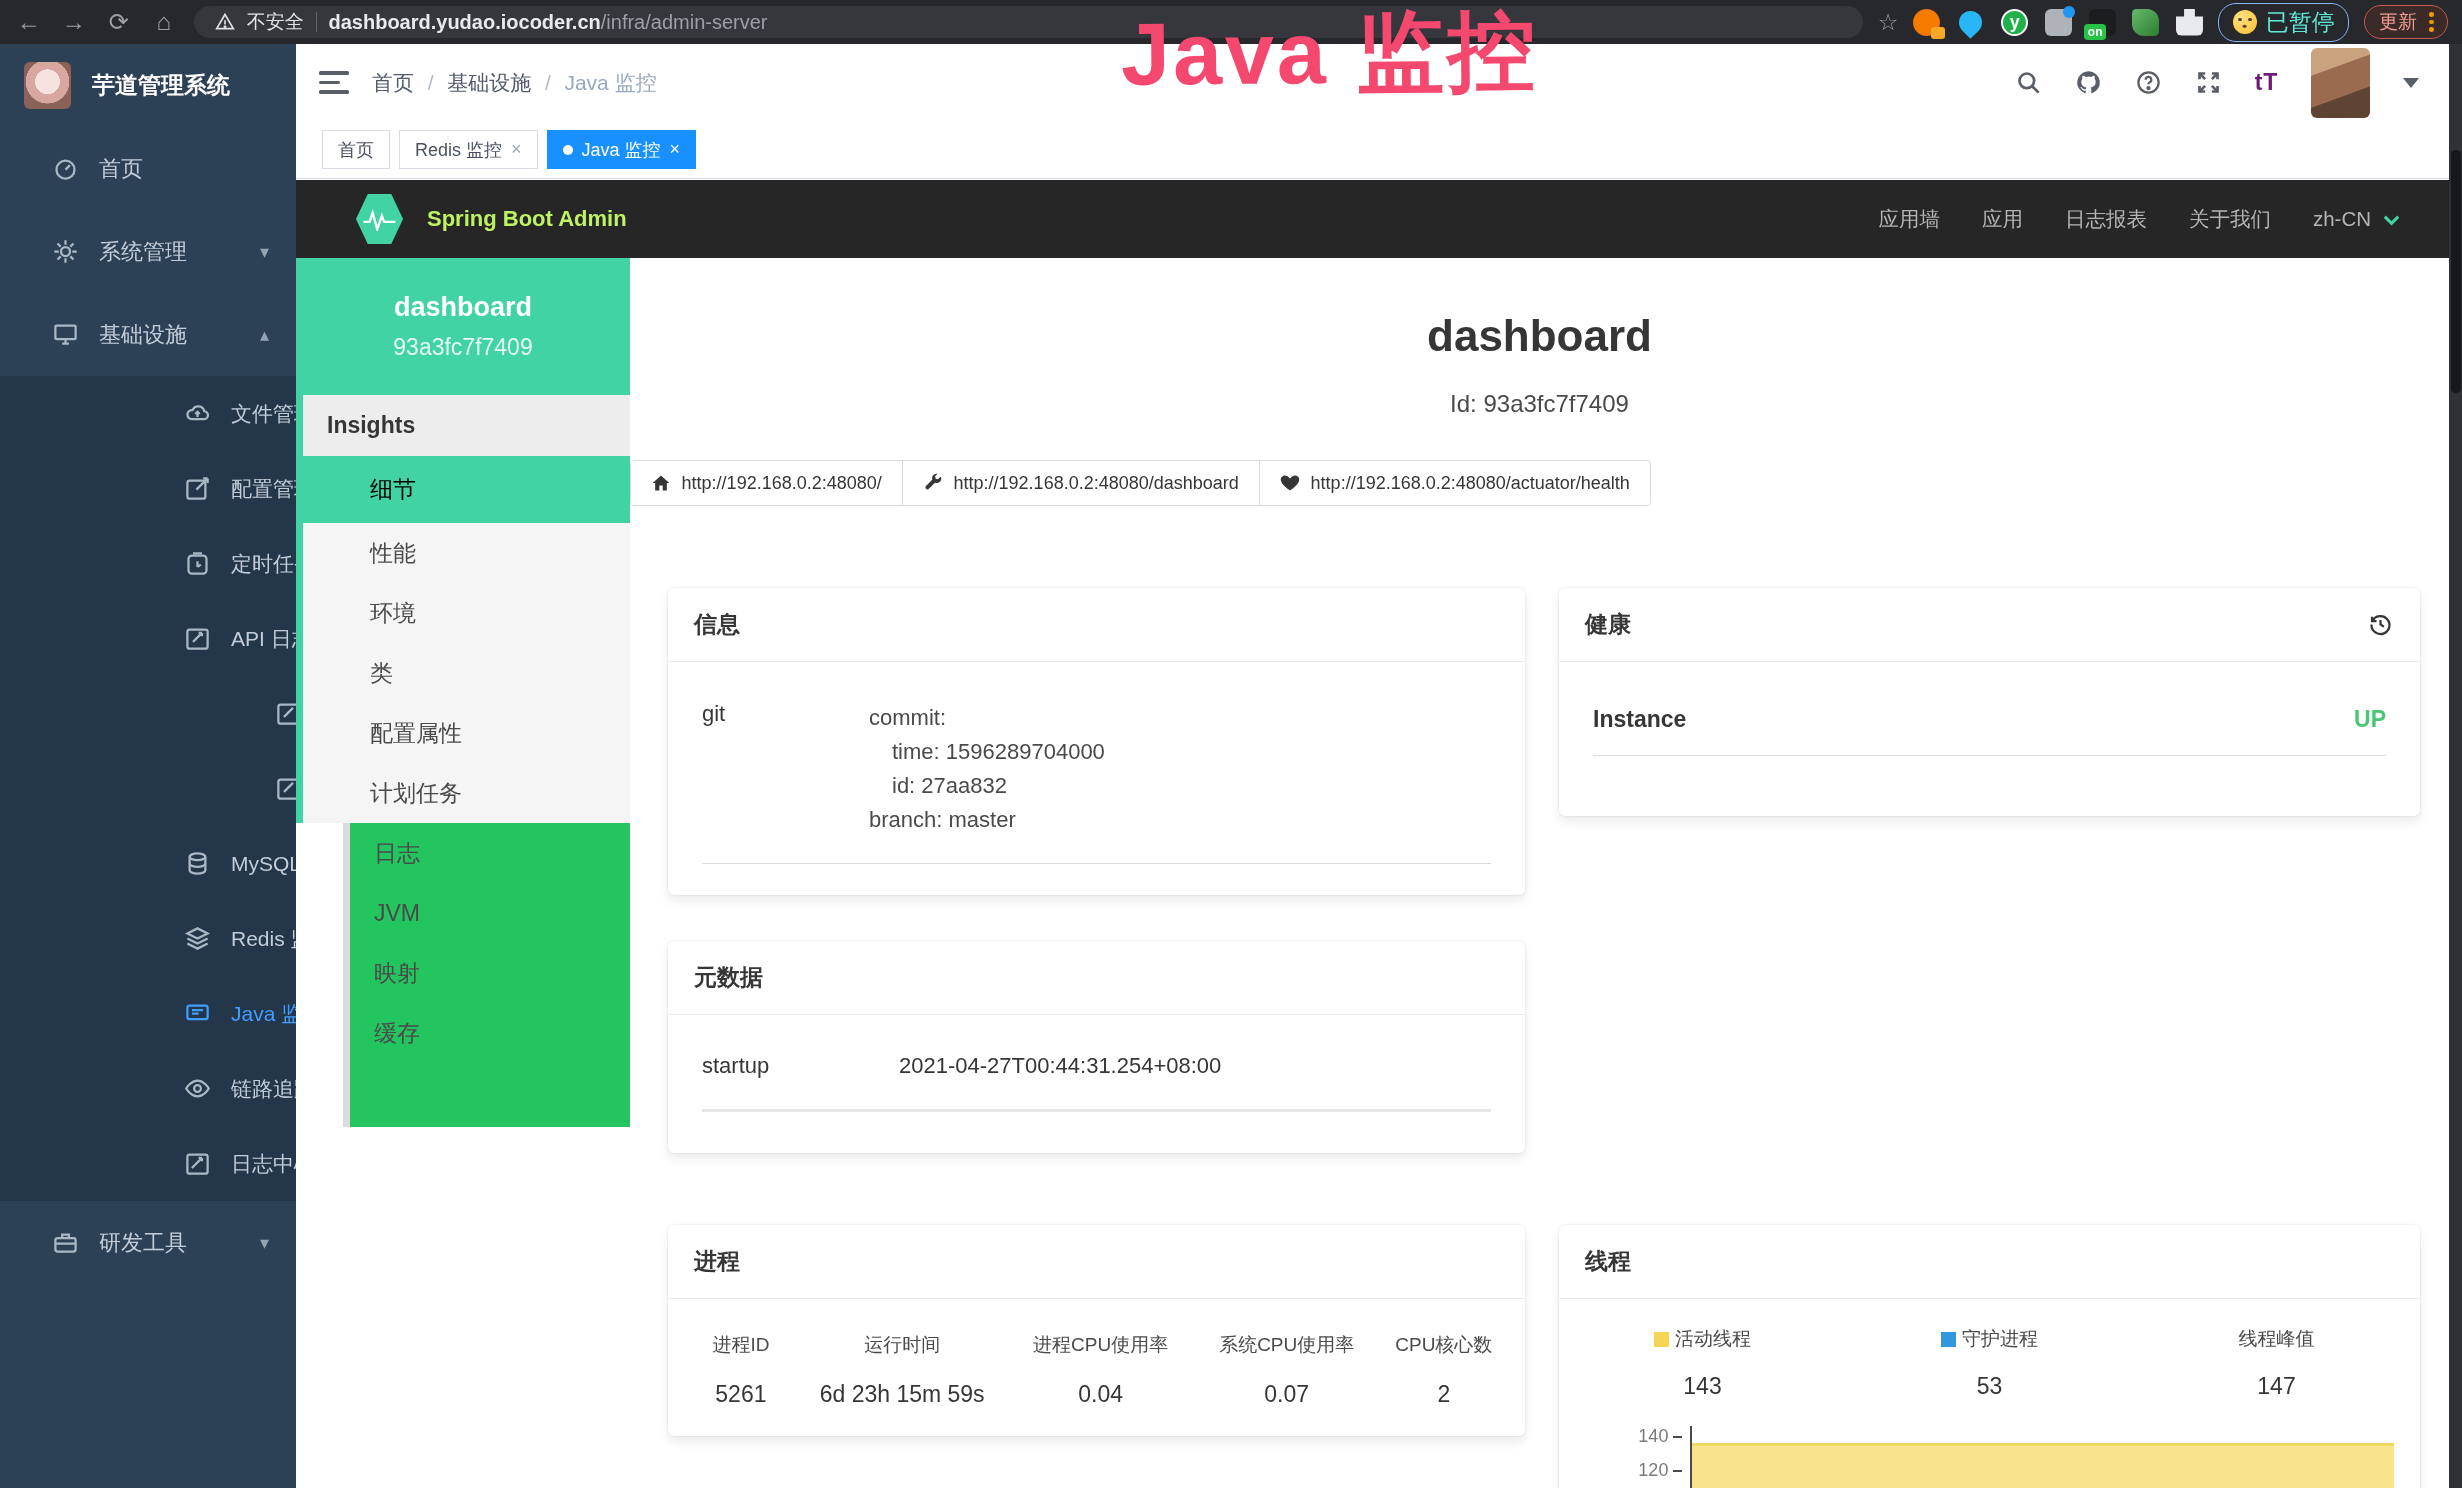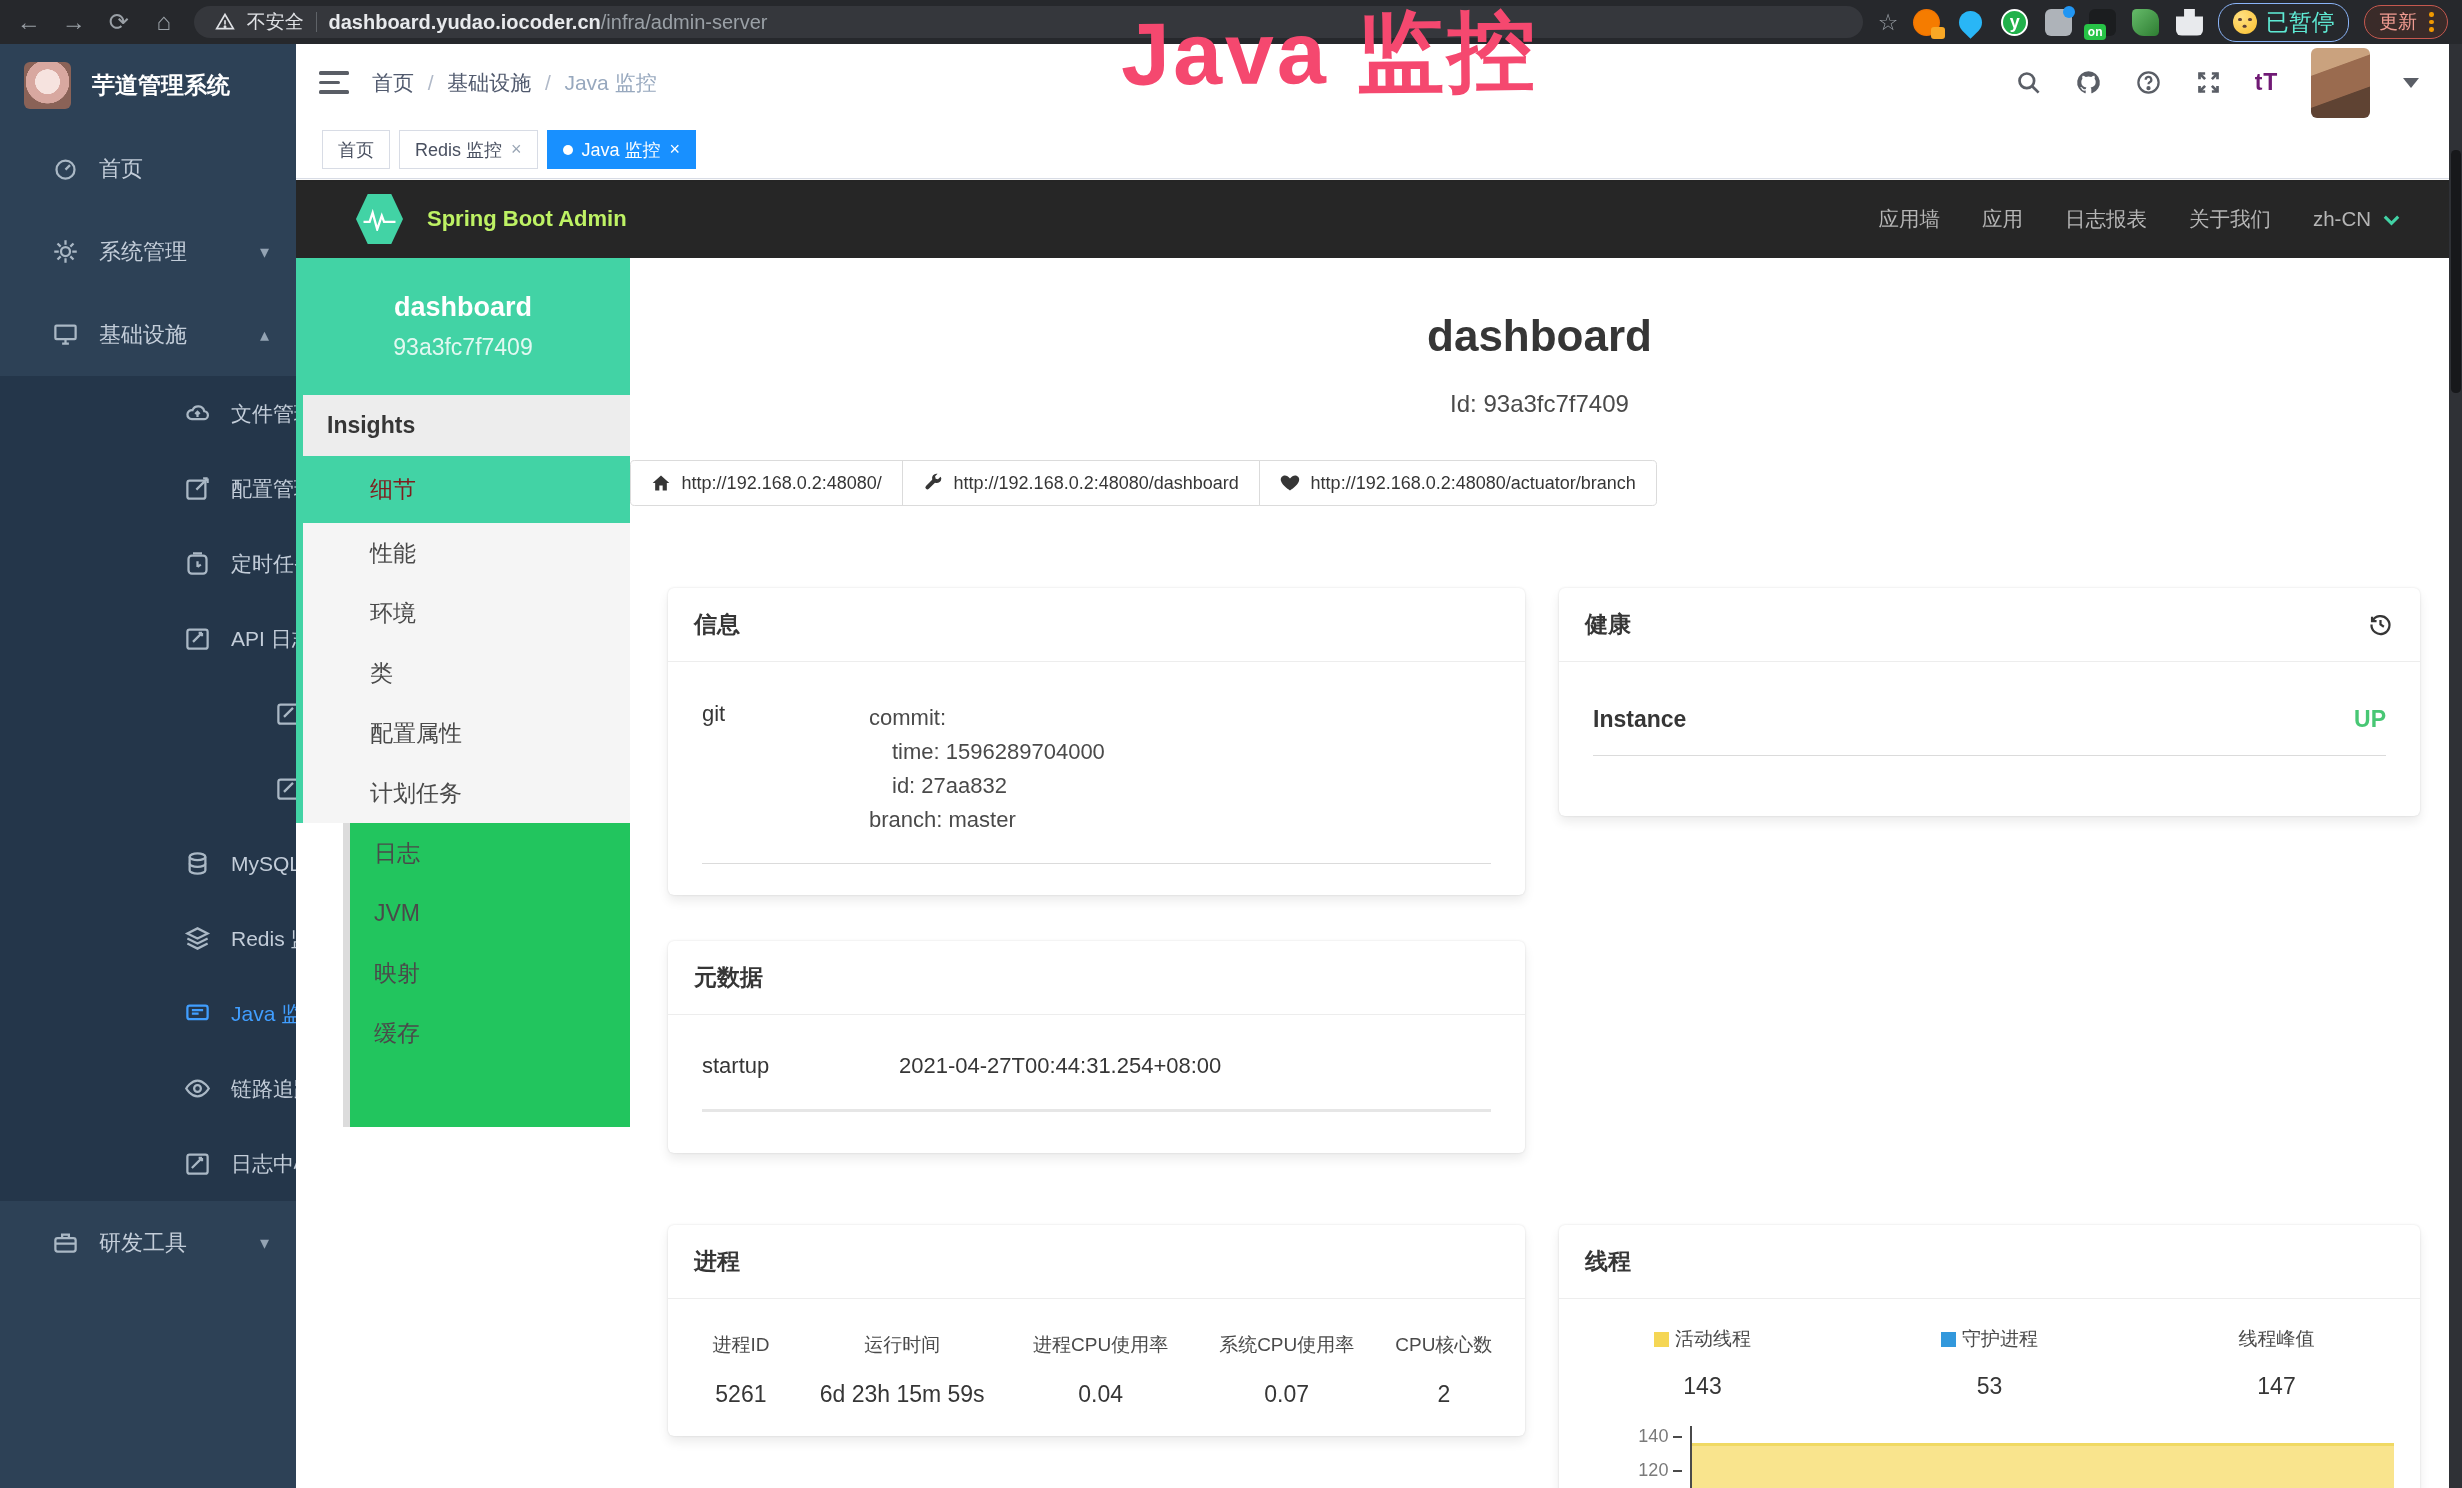--- a/index.html
+++ b/index.html
@@ -98,21 +98,21 @@
   .chev-green{width:23px;height:23px;color:#42d3a5;}
 
   
   .sba-body{position:absolute;left:296px;top:258px;right:13px;bottom:0;background:#fff;z-index:12;}
   .sba-sidebar{position:absolute;left:0;top:0;width:334px;bottom:0;font-size:23px;color:#4a4a4a;}
   .app-head{height:137px;background:#42d3a5;color:#fff;display:flex;flex-direction:column;align-items:center;justify-content:center;gap:10.6px;}
   .app-name{font-size:27px;font-weight:bold;}
   .app-id{font-size:23px;opacity:.85;}
   .group1{border-left:7.6px solid #42d3a5;}
   .row-section{height:61px;display:flex;align-items:center;background:#ededed;font-weight:bold;color:#363636;padding-left:24px;}
-  .row-active{height:67px;display:flex;align-items:center;background:#42d3a5;color:#7f1d1d;padding-left:67px;}
+  .row-active{height:67px;display:flex;align-items:center;background:#42d3a5;color:#000000;padding-left:67px;}
   .row-sub{height:60px;display:flex;align-items:center;background:#f5f5f5;padding-left:67px;cursor:pointer;}
   .group2{border-left:7.6px solid #dcdcdc;padding-bottom:64px;background:#22c55e;margin-left:47px;}
   .row-root{height:60px;display:flex;align-items:center;padding-left:24px;cursor:pointer;}
 
   .sba-main{position:absolute;left:334px;top:0;right:0;bottom:0;background:#fff;overflow:hidden;}
   .inst-title{margin-top:53px;text-align:center;font-size:44px;font-weight:bold;color:#363636;}
   .inst-id{margin-top:15px;text-align:center;font-size:24px;color:#4a4a4a;}
   .url-group{margin-top:42px;display:flex;justify-content:flex-start;}
   .url-btn{display:flex;align-items:center;gap:10.6px;height:46px;border:0.8px solid #dbdbdb;background:#fff;
            color:#363636;font-size:18px;padding:0 20px;margin-left:-0.8px;cursor:pointer;white-space:nowrap;}
@@ -455,21 +455,21 @@
         <span class="url-btn">
           <svg class="u-ic" viewBox="0 0 24 24" fill="currentColor">
               <path d="M22 6.5a5.5 5.5 0 0 1-7.6 5.1L7 19a2.4 2.4 0 0 1-3.4-3.4l7.4-7.4A5.5 5.5 0 0 1 17.5 1l-3 3 .7 2.8L18 7.5l3-3c.6.9 1 1.9 1 2z"></path>
             </svg>
           <span>http://192.168.0.2:48080/dashboard</span>
         </span>
         <span class="url-btn">
           <svg class="u-ic" viewBox="0 0 24 24" fill="currentColor">
               <path d="M12 21S2.8 15.3 1.2 9.7C.1 5.9 2.6 3 5.9 3c2.3 0 4.1 1.3 6.1 3.6C14 4.3 15.8 3 18.1 3c3.3 0 5.8 2.9 4.7 6.7C21.2 15.3 12 21 12 21z"></path>
             </svg>
-          <span>http://192.168.0.2:48080/actuator/branch</span>
+          <span>http://192.168.0.2:48080/actuator/health</span>
         </span>
       </div>
 
       <section class="card card-info">
         <div class="card-head">
           <span class="card-title">信息</span>
         </div>
         <div class="kv-row">
           <span class="kv-key">git</span>
           <span class="kv-val">

